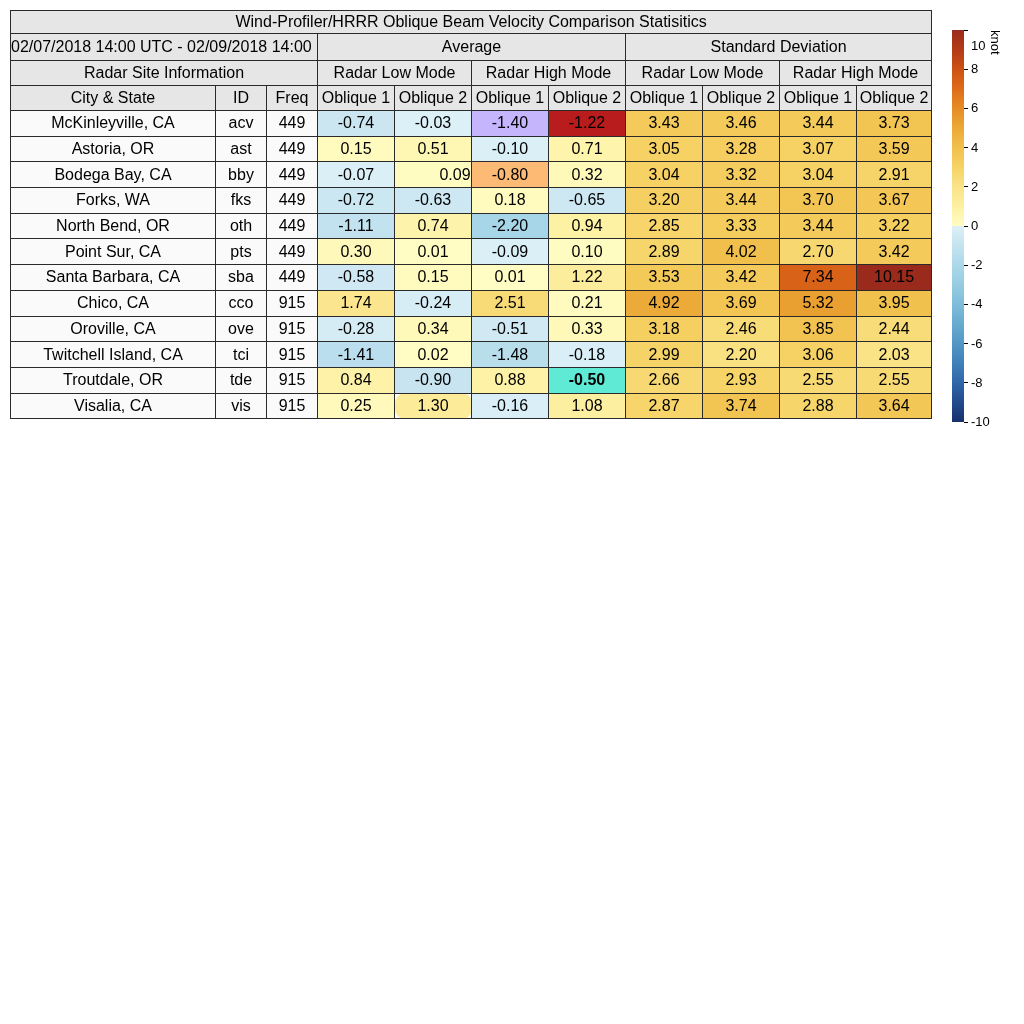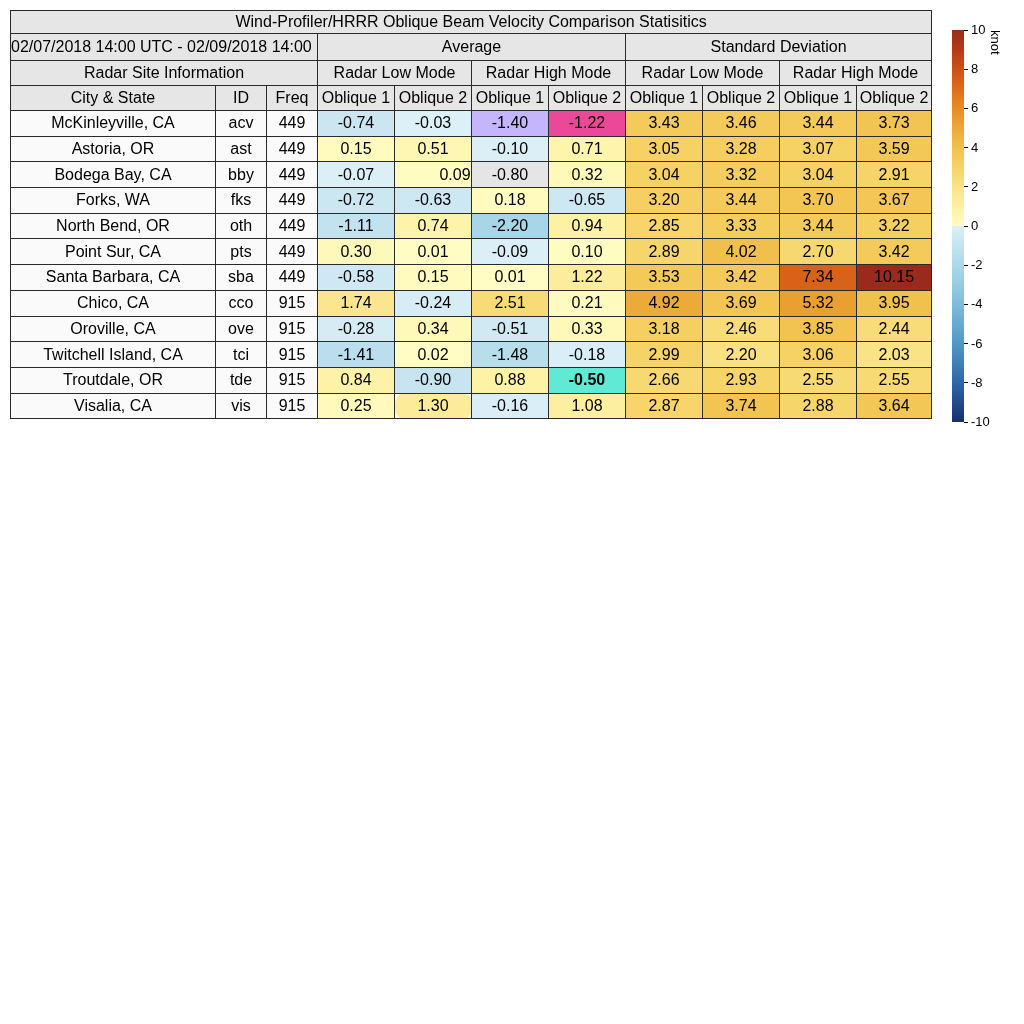--- a/index.html
+++ b/index.html
@@ -131,21 +131,21 @@
       </tr>
     </thead>
     <tbody id="stats-body">
         <tr>
       <td class="lbl">McKinleyville, CA</td>
       <td class="lbl">acv</td>
       <td class="lbl">449</td>
       <td class="val" style="background: rgb(203, 230, 241);">-0.74</td>
       <td class="val" style="background: rgb(220, 240, 248);">-0.03</td>
       <td class="val" style="background: #c4b5fd; margin-top: 6px;">-1.40</td>
-      <td class="val" style="background: #ec4899; margin-top: 35px;">-1.22</td>
+      <td class="val" style="background: #b91c1c; margin-top: 35px;">-1.22</td>
       <td class="val" style="background: rgb(244, 203, 91);">3.43</td>
       <td class="val" style="background: rgb(244, 202, 90);">3.46</td>
       <td class="val" style="background: rgb(244, 203, 91);">3.44</td>
       <td class="val" style="background: rgb(242, 197, 83);">3.73</td>
     </tr>
         <tr>
       <td class="lbl">Astoria, OR</td>
       <td class="lbl">ast</td>
       <td class="lbl">449</td>
       <td class="val" style="background: rgb(255, 251, 191);">0.15</td>
@@ -156,21 +156,21 @@
       <td class="val" style="background: rgb(245, 206, 95);">3.28</td>
       <td class="val" style="background: rgb(246, 210, 100);">3.07</td>
       <td class="val" style="background: rgb(243, 200, 87);">3.59</td>
     </tr>
         <tr>
       <td class="lbl">Bodega Bay, CA</td>
       <td class="lbl">bby</td>
       <td class="lbl">449</td>
       <td class="val" style="background: rgb(219, 239, 247);">-0.07</td>
       <td class="val" style="background: rgb(255, 252, 193); padding-left: 44px;">0.09</td>
-      <td class="val" style="background: #e5e5e5; margin-top: 32px;">-0.80</td>
+      <td class="val" style="background: #fdba74; margin-top: 32px;">-0.80</td>
       <td class="val" style="background: rgb(254, 249, 185);">0.32</td>
       <td class="val" style="background: rgb(246, 210, 101);">3.04</td>
       <td class="val" style="background: rgb(244, 205, 94);">3.32</td>
       <td class="val" style="background: rgb(246, 210, 101);">3.04</td>
       <td class="val" style="background: rgb(246, 212, 105);">2.91</td>
     </tr>
         <tr>
       <td class="lbl">Forks, WA</td>
       <td class="lbl">fks</td>
       <td class="lbl">449</td>
@@ -287,21 +287,21 @@
       <td class="val" style="background: rgb(246, 213, 106);">2.88</td>
       <td class="val" style="background: rgb(243, 199, 85);">3.64</td>
     </tr>
       </tbody>
   </table>
 
   <div id="colorbar">
     <div id="cb-gradient" style="background: linear-gradient(rgb(154, 43, 28) 0%, rgb(179, 59, 23) 5%, rgb(204, 82, 20) 10%, rgb(222, 108, 26) 15%, rgb(230, 140, 37) 20%, rgb(236, 169, 55) 25%, rgb(241, 192, 76) 30%, rgb(246, 211, 102) 35%, rgb(250, 227, 136) 40%, rgb(253, 240, 162) 45%, rgb(255, 253, 196) 50%, rgb(221, 240, 248) 50%, rgb(196, 227, 239) 55%, rgb(171, 216, 233) 60%, rgb(150, 204, 226) 65%, rgb(127, 188, 217) 70%, rgb(104, 171, 208) 75%, rgb(82, 151, 197) 80%, rgb(63, 128, 184) 85%, rgb(47, 102, 169) 90%, rgb(35, 74, 140) 95%, rgb(23, 48, 107) 100%);"></div>
     <div id="cb-label">knot</div>
   <div class="cb-tickmark" style="top: -0.5px;"></div>
-      <div class="cb-ticklabel" style="top: 0px;">10</div>
+      <div class="cb-ticklabel" style="top: 16px;">10</div>
       <div class="cb-tickmark" style="top: 38.7px;"></div>
       <div class="cb-ticklabel" style="top: 39.2px;">8</div>
       <div class="cb-tickmark" style="top: 77.9px;"></div>
       <div class="cb-ticklabel" style="top: 78.4px;">6</div>
       <div class="cb-tickmark" style="top: 117.1px;"></div>
       <div class="cb-ticklabel" style="top: 117.6px;">4</div>
       <div class="cb-tickmark" style="top: 156.3px;"></div>
       <div class="cb-ticklabel" style="top: 156.8px;">2</div>
       <div class="cb-tickmark" style="top: 195.5px;"></div>
       <div class="cb-ticklabel" style="top: 196px;">0</div>

